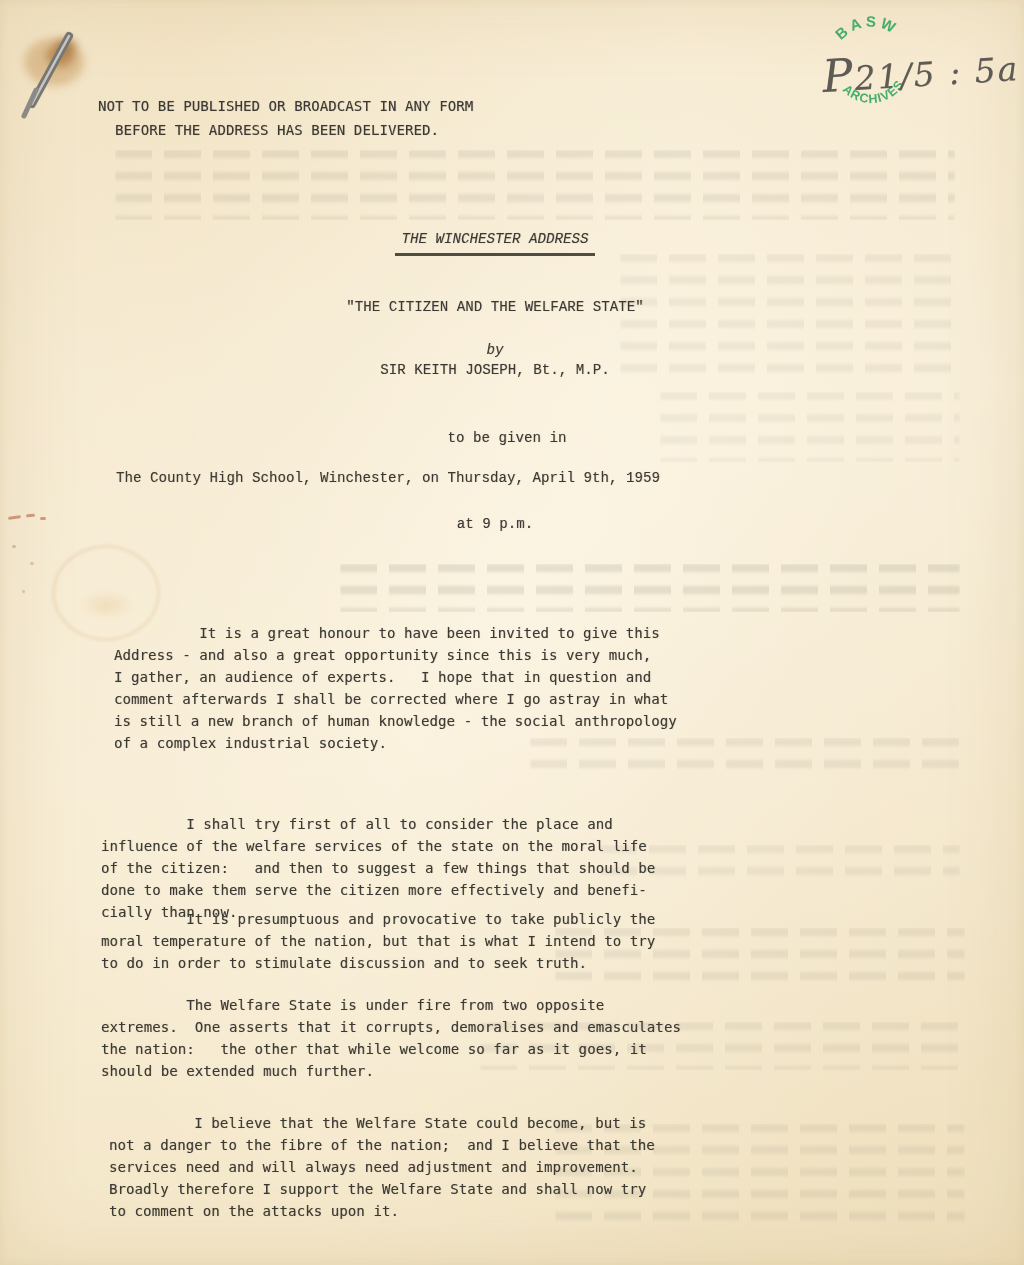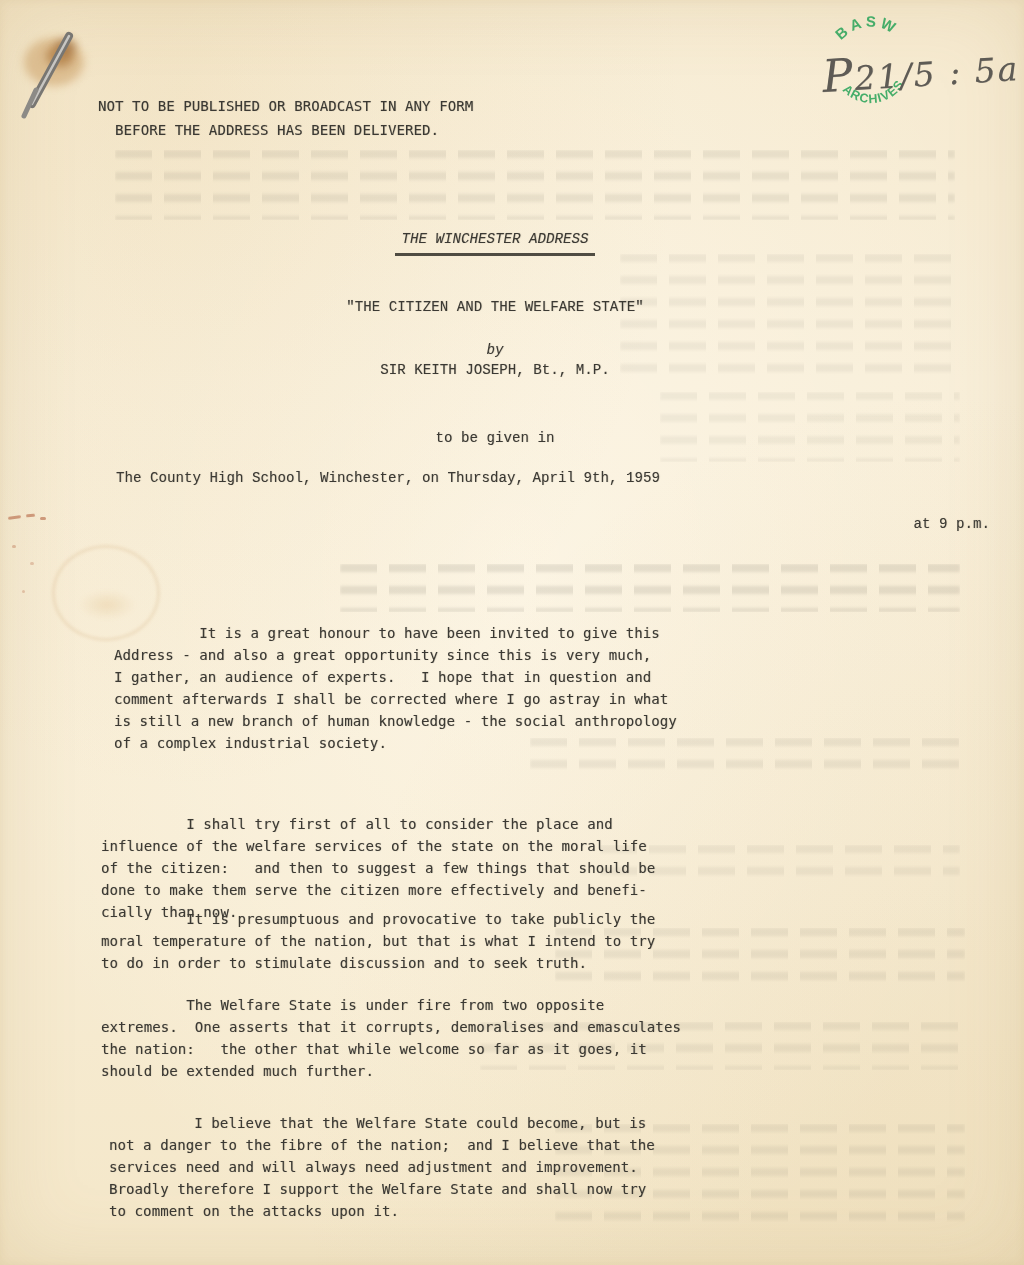--- a/index.html
+++ b/index.html
@@ -134,23 +134,23 @@
     </svg>
   </div>
   <span class="handwriting">P21/5 : 5a</span>
 
   <div class="typed centered" style="top:228px;font-style:italic;">
     <span class="title-text">THE WINCHESTER ADDRESS</span>
   </div>
   <div class="typed centered" style="top:296px;">"THE CITIZEN AND THE WELFARE STATE"</div>
   <div class="typed centered" style="top:339px;font-style:italic;">by</div>
   <div class="typed centered" style="top:359px;">SIR KEITH JOSEPH, Bt., M.P.</div>
-  <div class="typed centered" style="top:427px;">to be given in</div>
+  <div class="typed centered" style="top:427px;padding-left:12px;">to be given in</div>
   <div class="typed" style="left:116px; top:467px;">The County High School, Winchester, on Thursday, April 9th, 1959</div>
-  <div class="typed centered" style="top:513px;text-align:right;">at 9 p.m.</div>
+  <div class="typed centered" style="top:513px;">at 9 p.m.</div>
 
   <pre class="typed lines" style="left:114px; top:622px; width:880px;">          It is a great honour to have been invited to give this
 Address - and also a great opportunity since this is very much,
 I gather, an audience of experts.   I hope that in question and
 comment afterwards I shall be corrected where I go astray in what
 is still a new branch of human knowledge - the social anthropology
 of a complex industrial society.</pre>
   <pre class="typed lines" style="left:101px; top:778px; width:880px;margin-top:35px;">          I shall try first of all to consider the place and
 influence of the welfare services of the state on the moral life
 of the citizen:   and then to suggest a few things that should be

